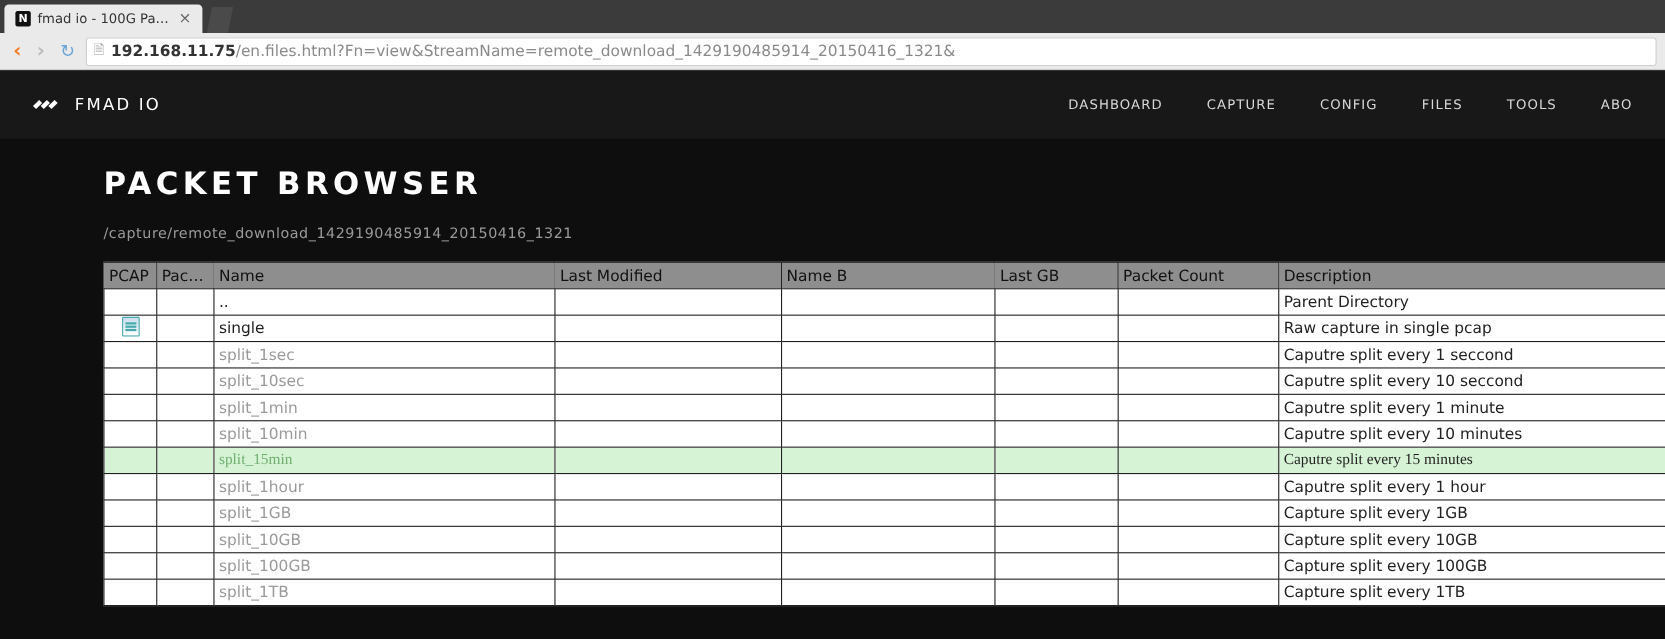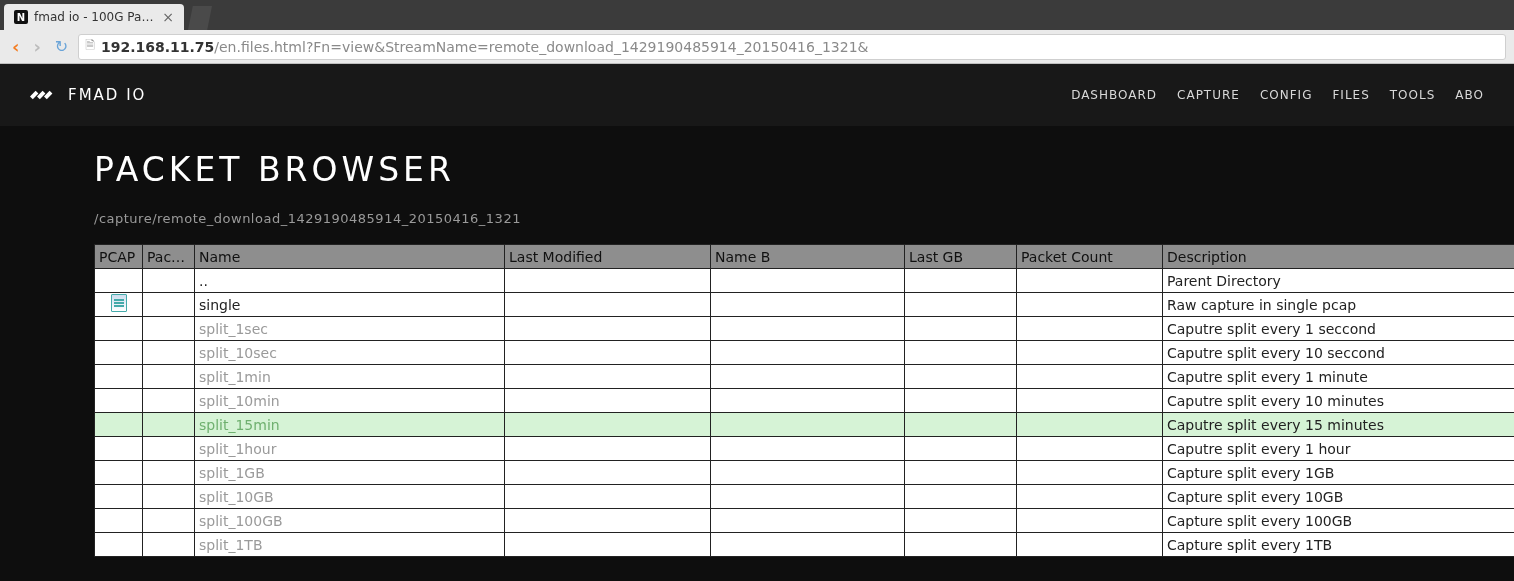--- a/index.html
+++ b/index.html
@@ -15,40 +15,40 @@
   .nav-arrow.fwd { color: #bbb; }
   .reload { color: #6aa4d8; font-size: 16px; padding: 0 4px; }
   .urlbar { flex: 1; height: 26px; border: 1px solid #cfcfcf; border-radius: 3px; background: #fff; display: flex; align-items: center; padding: 0 6px; font-size: 14px; color: #8a8a8a; gap: 6px;}
   .urlbar .file-icon { color: #999; font-size: 12px; }
   .urlbar .host { color: #333; font-weight: bold; }
   
   .page { background: #0e0e0e; color: #eaeaea; height: calc(581px - 64px); overflow: hidden; }
   .appbar { height: 62px; background: #181818; display: flex; align-items: center; padding: 0 30px; }
   .brand { display: flex; align-items: flex-end; gap: 10px; color: #fff; font-size: 15px; letter-spacing: 2px; font-weight: 500;}
   .brand svg { width: 28px; height: 18px; }
-  .mainnav { margin-left: auto; display: flex; gap: 20px; font-size: 12px; letter-spacing: 1px; color: #d8d8d8; }
+  .mainnav { margin-left: auto; display: flex; gap: 40px; font-size: 12px; letter-spacing: 1px; color: #d8d8d8; }
   .mainnav span { cursor: pointer; }
   .content { padding: 24px 0 0 94px; }
-  h1.page-title { color: #fff; font-size: 33px; font-weight: 400; letter-spacing: 4px; }
+  h1.page-title { color: #fff; font-size: 28px; font-weight: 700; letter-spacing: 4px; }
   .subpath { color: #9a9a9a; font-size: 13px; margin-top: 22px; letter-spacing: 0.5px; }
   .tablewrap { margin-top: 18px; }
   table { border-collapse: collapse; width: 1430px; font-size: 14px; background: #fff; color: #222; table-layout: fixed; }
   th, td { border: 1px solid #222; height: 24px; padding: 0 4px; overflow: hidden; white-space: nowrap; text-overflow: ellipsis; }
   th { background: #8e8e8e; color: #111; font-weight: 400; text-align: left; }
   col.c-pcap { width: 48px; }
   col.c-filter { width: 52px; }
   col.c-name { width: 310px; }
   col.c-last { width: 206px; }
   col.c-size { width: 194px; }
   col.c-sizegb { width: 112px; }
   col.c-pkt { width: 146px; }
   col.c-desc { width: 362px; }
   td.pcap { text-align: center; }
   td.name-muted { color: #9a9a9a; }
-  tr.hl td { background: #d6f3d6; }
+  tr.hl td { background: #d6f3d6; font-family: Liberation Serif, serif; }
   tr.hl td.name-muted { color: #6fb06f; }
   .file-ic { display:inline-block; width:16px; height:18px; border:1px solid #4aa; border-radius:1px; background: linear-gradient(#cde, #fff); position:relative;}
   .file-ic::after{content:""; position:absolute; left:2px; right:2px; top:4px; height:2px; background:#4aa; box-shadow: 0 3px 0 #4aa, 0 6px 0 #4aa;}
 </style>
 </head>
 <body>
 
 <div class="chrome-tabbar">
   <div class="tab">
     <span class="favicon">N</span>

